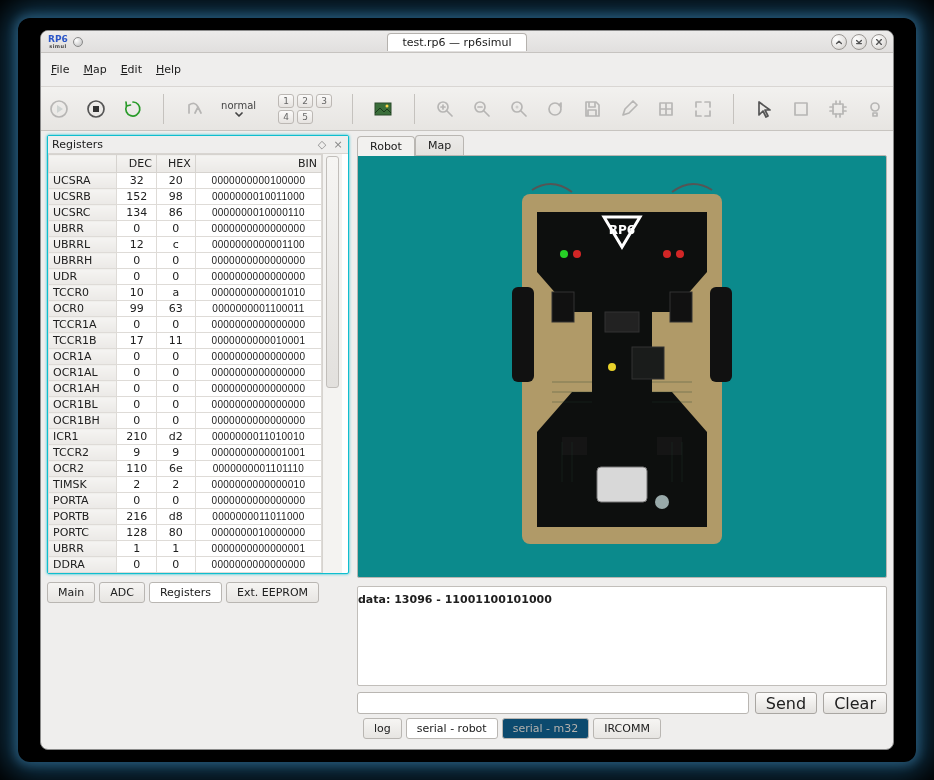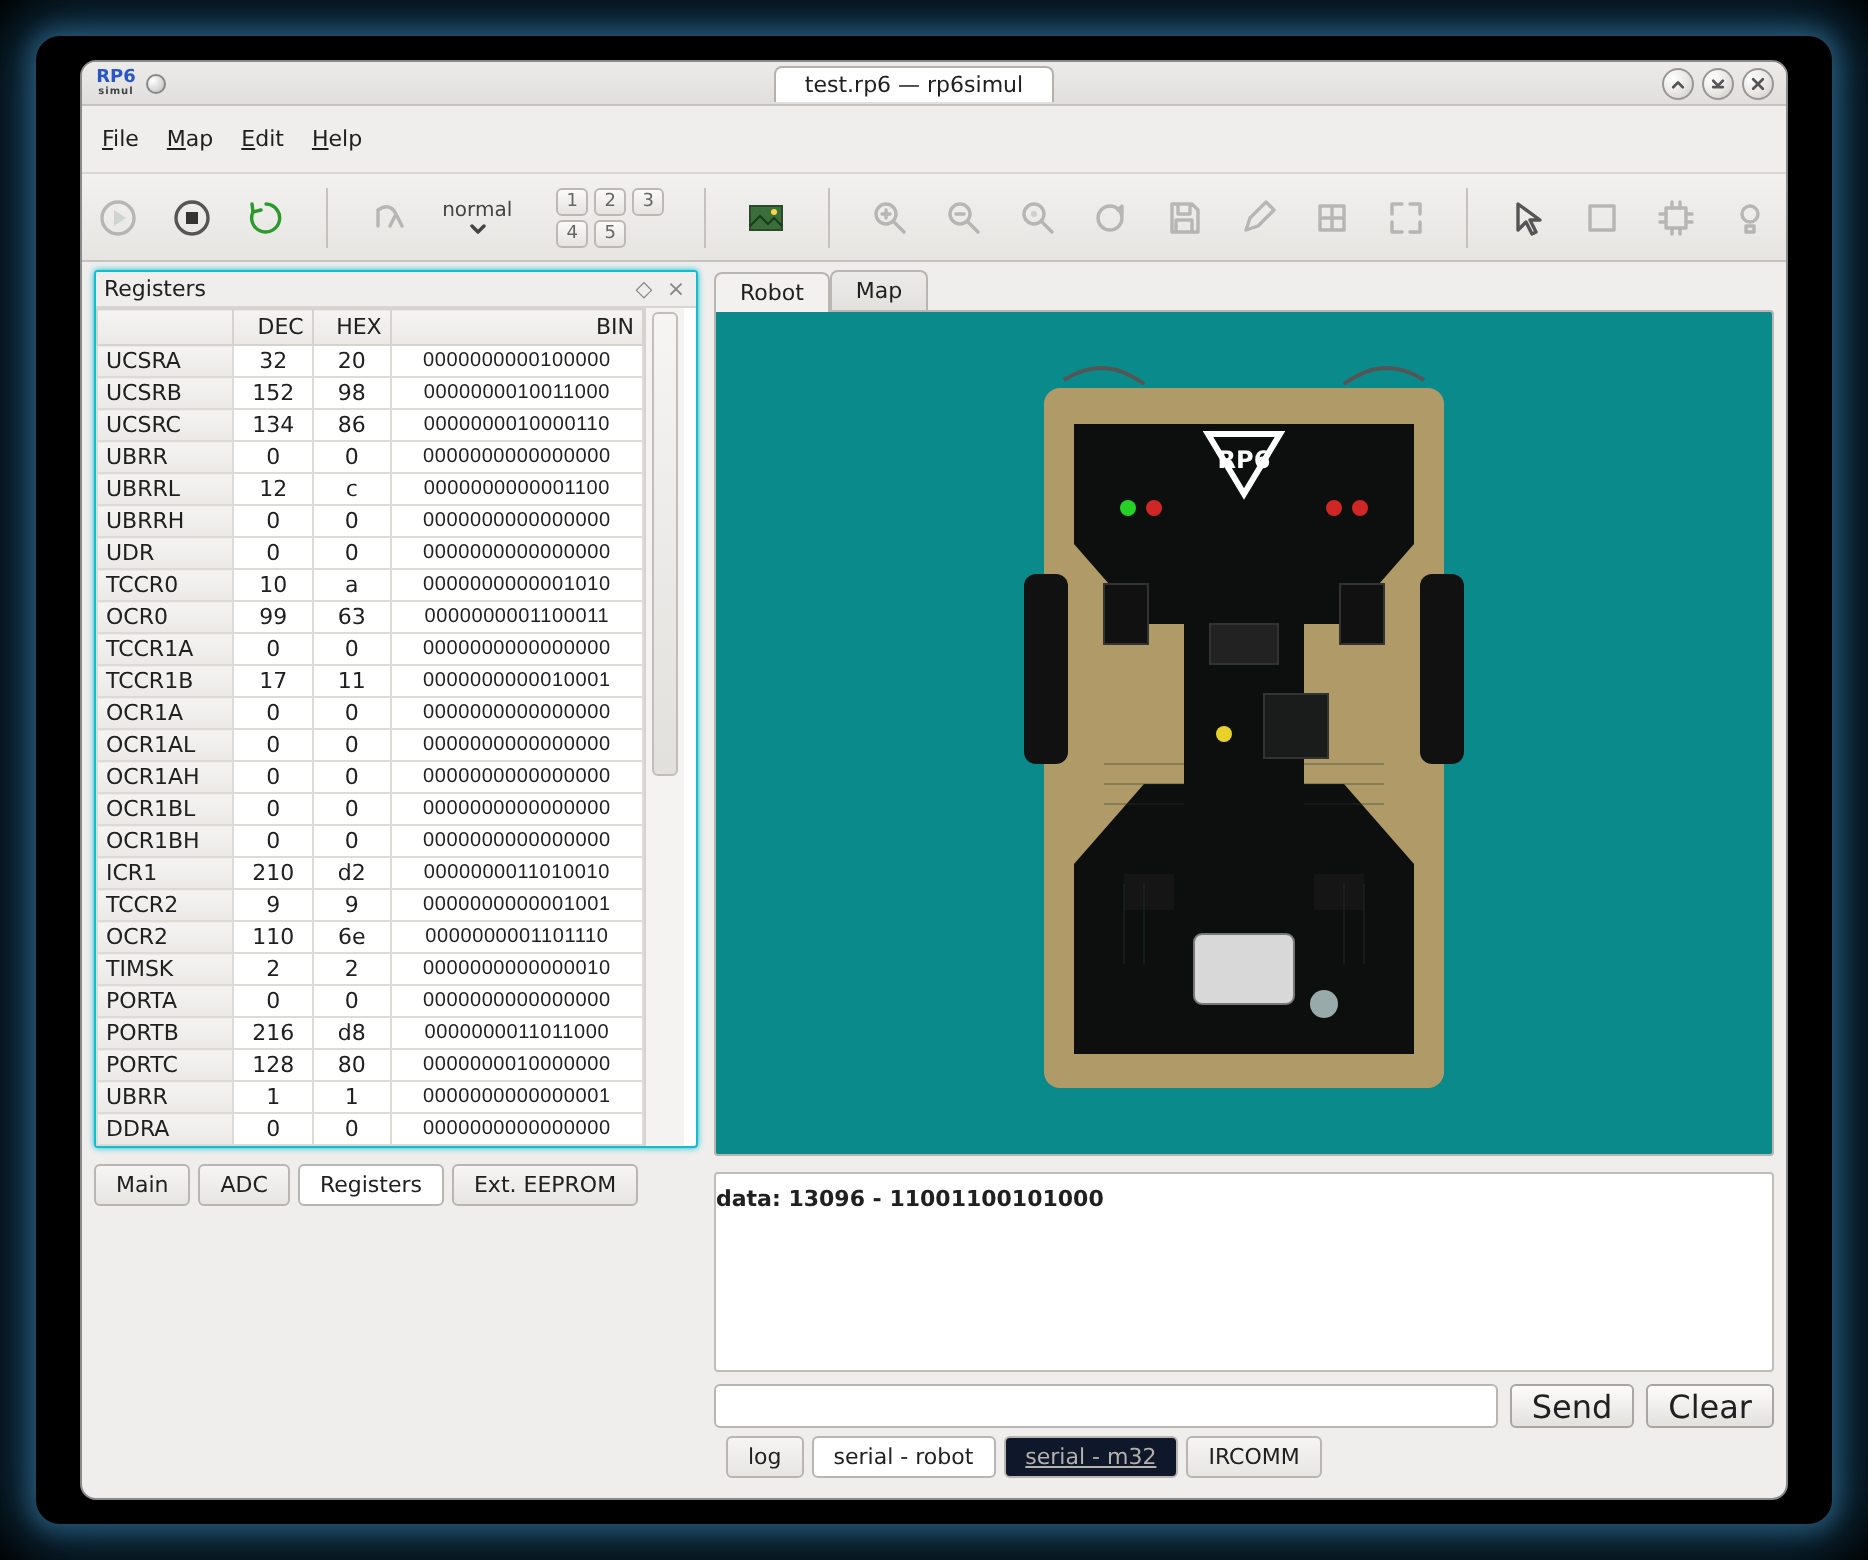--- a/index.html
+++ b/index.html
@@ -58,21 +58,21 @@
 .board { width: 240px; height: 370px; }
 .term-box { height:100px; margin-top:8px; border:1px solid #c1beba; background:#fff; border-radius:2px; padding:6px 0; font-size:11px; overflow:auto;font-weight:bold; }
 .send-row { display:flex; gap:6px; margin-top:6px; align-items:center; }
 .send-row input { flex:1; height:22px; border:1px solid #b9b6b2; border-radius:3px; background:#fff; padding:0 6px; font-size:11px; }
 .btn { height:22px; padding:0 10px; border:1px solid #a9a6a2; border-radius:3px; background:linear-gradient(#fdfcfb,#e3e1de); cursor:pointer; font-size:16px; display:flex; align-items:center; }
 
 
 .bottom-tabs { display:flex; gap:4px; padding:4px 6px 6px 6px; }
 .btab { padding:3px 10px; border:1px solid #b9b6b2; border-radius:3px; background:linear-gradient(#f6f5f3,#e7e5e2); cursor:pointer; font-size:11px; }
 .btab.active { background:#fff; }
-.btab.disabled { color:#b4b1ad; background:#0f172a; cursor:default;text-decoration:underline; }
+.btab.disabled { color:#b4b1ad; background:#0c4a6e; cursor:default; }
 
 
 .ico { fill:none; stroke:currentColor; stroke-width:1.7; stroke-linecap:round; stroke-linejoin:round; }
 </style>
 </head>
 <body>
 
 <div class="frame">
   <div class="glow"></div>
   <div class="window">

